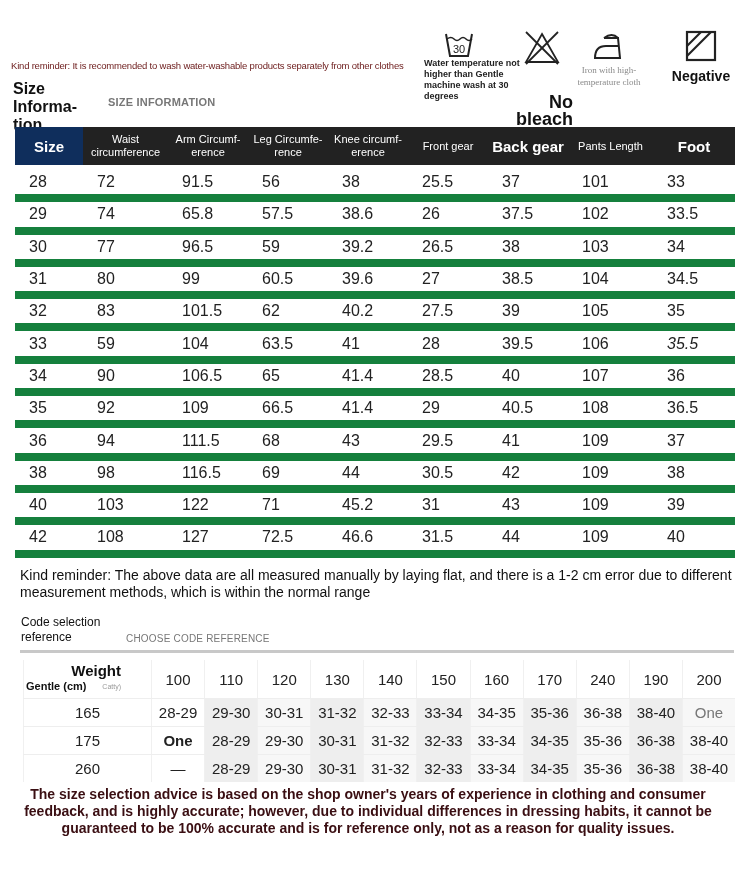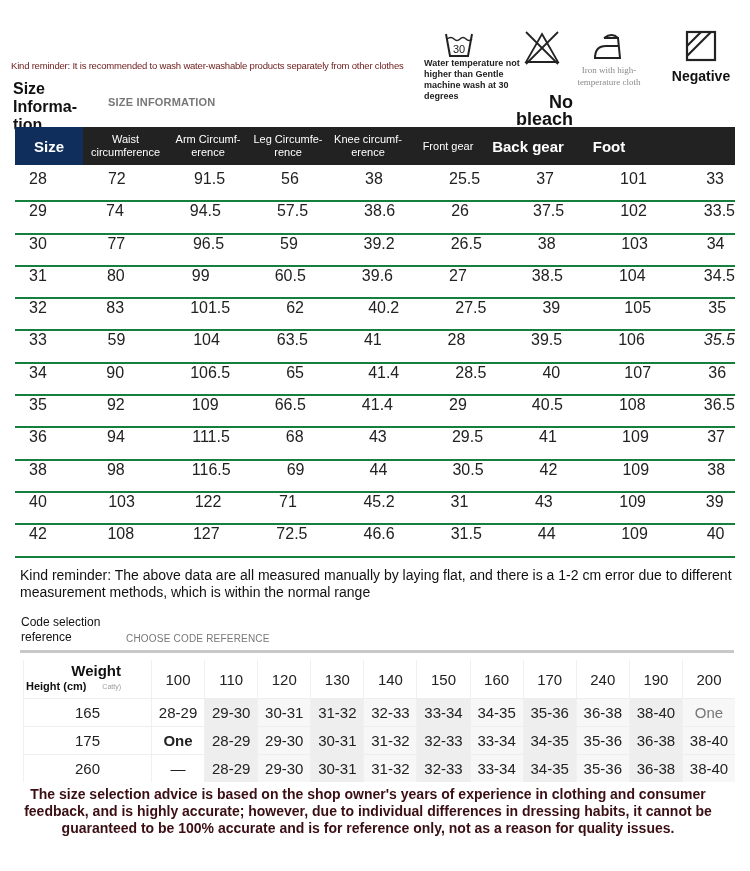--- a/index.html
+++ b/index.html
@@ -21,21 +21,21 @@
   .care-iron .lbl { font-size: 9px; color: #8a8a8a; line-height: 12px; margin-top: 4px; }
   .care-neg { left: 666px; width: 70px; }
   .care-neg .lbl { font-size: 14px; font-weight: bold; color: #111; margin-top: 6px; }
 
   .size-header { position: absolute; left: 15px; top: 127px; width: 720px; height: 38px; background: #222222; display: flex; align-items: center; }
   .size-header .hc { color: #fff; font-size: 11px; text-align: center; line-height: 13px; height: 100%; display: flex; align-items: center; justify-content: center; }
   .size-header .hc.first { background: #0f2e5c; font-size: 15px; font-weight: bold; }
   .size-header .hc.big { font-size: 15px; font-weight: bold; }
 
   .size-body { position: absolute; left: 15px; top: 170px; width: 720px; }
-  .srow { display: flex; height: 32.3px; border-bottom: 2px solid #15803d; gap: 42px; }
+  .srow { display: flex; height: 32.3px; align-items: center; border-bottom: 8px solid #15803d; }
   .srow .c { font-size: 16px; color: #222; padding-left: 14px; }
 
   .kind2 { position: absolute; left: 20px; top: 567px; width: 720px; font-size: 14px; line-height: 17px; color: #111; }
   .code-label { position: absolute; left: 21px; top: 615px; font-size: 12px; line-height: 15px; color: #111; }
   .code-sub { position: absolute; left: 126px; top: 633px; font-size: 10px; color: #777; letter-spacing: 0.2px; }
   .code-line { position: absolute; left: 20px; top: 650px; width: 714px; height: 3px; background: #c8c8c8; }
 
   .ref { position: absolute; left: 23px; top: 660px; width: 712px; }
   .rrow { display: flex; }
   .rrow.hdr { height: 38px; }
@@ -97,39 +97,40 @@
 </div>
 
 <div class="size-header">
   <div class="hc first" style="width:68px">Size</div>
   <div class="hc" style="width:85px">Waist circumference</div>
   <div class="hc" style="width:80px">Arm Circumf- erence</div>
   <div class="hc" style="width:80px">Leg Circumfe- rence</div>
   <div class="hc" style="width:80px">Knee circumf- erence</div>
   <div class="hc" style="width:80px">Front gear</div>
   <div class="hc big" style="width:80px">Back gear</div>
+  <div class="hc" style="width:85px">Pants Length</div>
   <div class="hc big" style="width:82px">Foot</div>
 </div>
 
 <div class="size-body" id="size-body">
     <div class="srow">
       <div class="c" style="width: 68px;">28</div>
       <div class="c" style="width: 85px;">72</div>
       <div class="c" style="width: 80px;">91.5</div>
       <div class="c" style="width: 80px;">56</div>
       <div class="c" style="width: 80px;">38</div>
       <div class="c" style="width: 80px;">25.5</div>
       <div class="c" style="width: 80px;">37</div>
       <div class="c" style="width: 85px;">101</div>
       <div class="c" style="width: 82px;">33</div>
     </div>
     <div class="srow">
       <div class="c" style="width: 68px;">29</div>
       <div class="c" style="width: 85px;">74</div>
-      <div class="c" style="width: 80px;">94.5</div>
+      <div class="c" style="width: 80px;">65.8</div>
       <div class="c" style="width: 80px;">57.5</div>
       <div class="c" style="width: 80px;">38.6</div>
       <div class="c" style="width: 80px;">26</div>
       <div class="c" style="width: 80px;">37.5</div>
       <div class="c" style="width: 85px;">102</div>
       <div class="c" style="width: 82px;">33.5</div>
     </div>
     <div class="srow">
       <div class="c" style="width: 68px;">30</div>
       <div class="c" style="width: 85px;">77</div>
@@ -245,21 +246,21 @@
 <div class="kind2">Kind reminder: The above data are all measured manually by laying flat, and there is a 1-2 cm error due to different measurement methods, which is within the normal range</div>
 
 <div class="code-label" style="width:95px">Code selection reference</div>
 <div class="code-sub">CHOOSE CODE REFERENCE</div>
 <div class="code-line"></div>
 
 <div class="ref" id="ref-table">
   <div class="rrow hdr" id="ref-hdr">
     <div class="rcell corner">
       <span class="w">Weight</span>
-      <span class="h">Height (cm)</span>
+      <span class="h">Gentle (cm)</span>
       <span class="cat">Catty)</span>
     </div>
   <div class="rcell">100</div>
       <div class="rcell">110</div>
       <div class="rcell">120</div>
       <div class="rcell">130</div>
       <div class="rcell">140</div>
       <div class="rcell">150</div>
       <div class="rcell">160</div>
       <div class="rcell">170</div>

